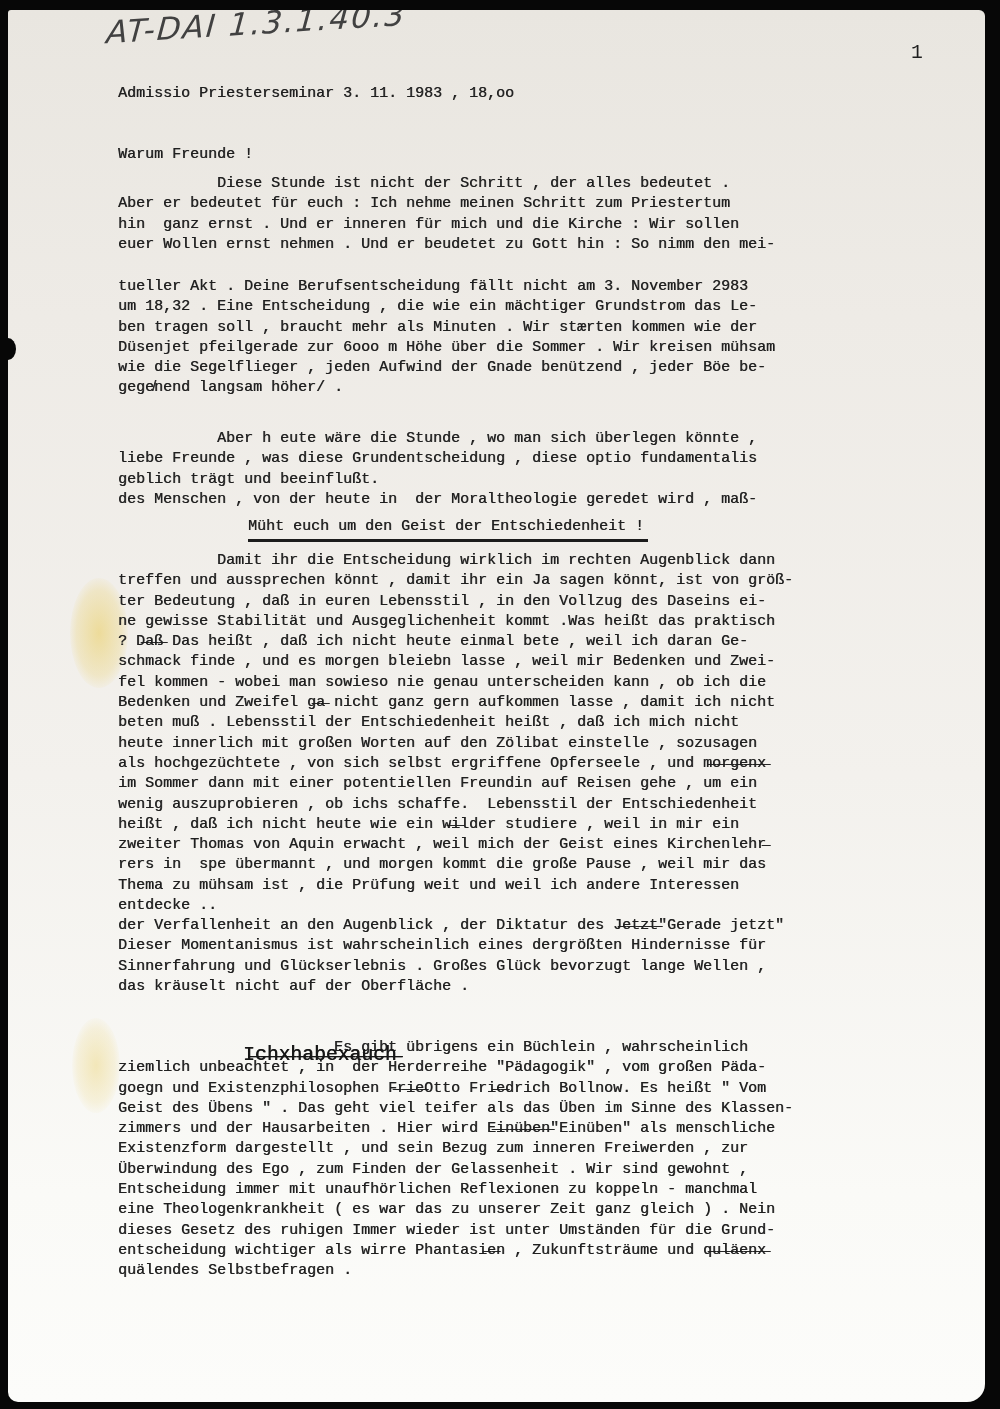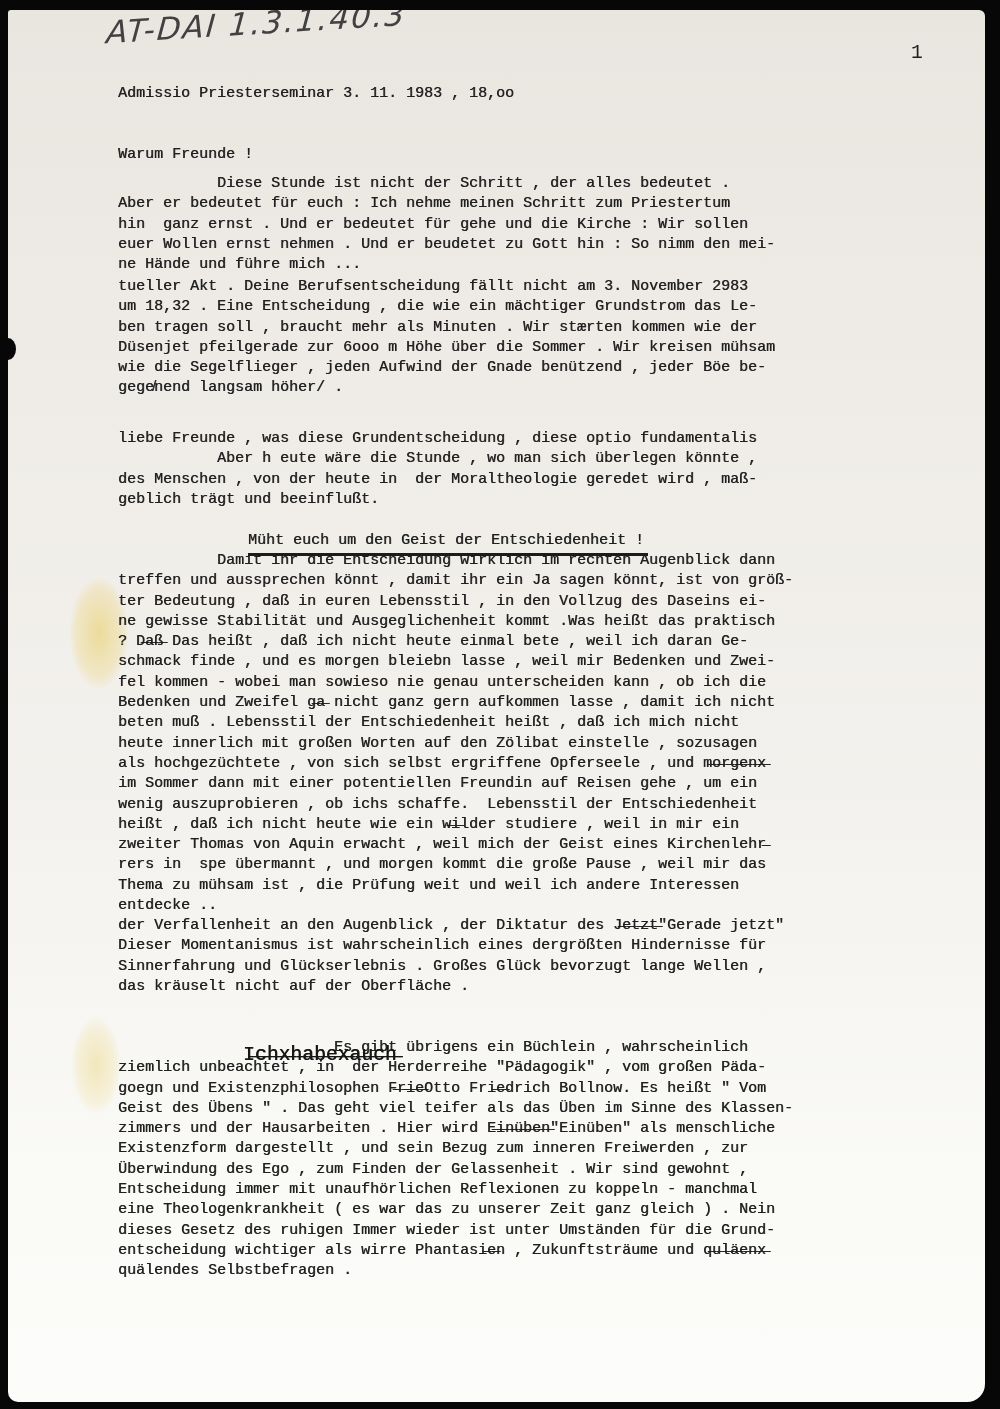--- a/index.html
+++ b/index.html
@@ -34,21 +34,21 @@
     transform:rotate(-3.5deg) skewX(-8deg);
     transform-origin:left top;
   }
   .page-number {
     position:absolute; left:903px; top:32px;
     font-size:19.7px; color:#1f1f1f;
   }
   .header-line { position:absolute; left:110px; top:74px; }
   .salutation  { position:absolute; left:110px; top:135px; }
   .section-heading {
-    position:absolute; left:240px; top:507px;margin-top:14px;
+    position:absolute; left:240px; top:507px;
   }
   .section-heading .ln {
     display:inline-block;
     border-bottom:3px solid #1c1c1c;
     padding-bottom:2px; padding-right:4px;
   }
   .overtype {
     position:absolute; left:235px; top:1035px;
     font-size:19.7px; line-height:20.3px;
     font-weight:normal; color:#161616;
@@ -81,39 +81,38 @@
 
   <div class="archive-mark">AT-DAI 1.3.1.40.3</div>
   <div class="page-number">1</div>
 
   <div class="header-line ln">Admissio Priesterseminar 3. 11. 1983 , 18,oo</div>
   <div class="salutation ln">Warum Freunde !</div>
 
   <div class="para" style="top:164px">
     <div class="ln">           Diese Stunde ist nicht der Schritt , der alles bedeutet .</div>
     <div class="ln">Aber er bedeutet für euch : Ich nehme meinen Schritt zum Priestertum</div>
-    <div class="ln">hin  ganz ernst . Und er bedeutet für gehe und die Kirche : Wir sollen</div>
+    <div class="ln">hin  ganz ernst . Und er inneren für mich und die Kirche : Wir sollen</div>
     <div class="ln">euer Wollen ernst nehmen . Und er beudetet zu Gott hin : So nimm den mei-</div>
-    <div class="ln">ne Hände und führe mich ...</div>
   </div>
 
   <div class="para" style="top:267px">
     <div class="ln">tueller Akt . Deine Berufsentscheidung fällt nicht am 3. November 2983</div>
     <div class="ln">um 18,32 . Eine Entscheidung , die wie ein mächtiger Grundstrom das Le-</div>
     <div class="ln">ben tragen soll , braucht mehr als Minuten . Wir stærten kommen wie der</div>
     <div class="ln">Düsenjet pfeilgerade zur 6ooo m Höhe über die Sommer . Wir kreisen mühsam</div>
     <div class="ln">wie die Segelflieger , jeden Aufwind der Gnade benützend , jeder Böe be-</div>
     <div class="ln">gege̸nend langsam höher/ .</div>
   </div>
 
   <div class="para" style="top:419px">
+    <div class="ln">           Aber h eute wäre die Stunde , wo man sich überlegen könnte ,</div>
     <div class="ln">liebe Freunde , was diese Grundentscheidung , diese optio fundamentalis</div>
-    <div class="ln">           Aber h eute wäre die Stunde , wo man sich überlegen könnte ,</div>
+    <div class="ln">geblich trägt und beeinflußt.</div>
     <div class="ln">des Menschen , von der heute in  der Moraltheologie geredet wird , maß-</div>
-    <div class="ln">geblich trägt und beeinflußt.</div>
   </div>
 
   <div class="section-heading">
     <span class="ln">Müht euch um den Geist der Entschiedenheit !</span>
   </div>
 
   <div class="para" style="top:541px">
     <div class="ln">           Damit ihr die Entscheidung wirklich im rechten Augenblick dann</div>
     <div class="ln">treffen und aussprechen könnt , damit ihr ein Ja sagen könnt, ist von größ-</div>
     <div class="ln">ter Bedeutung , daß in euren Lebensstil , in den Vollzug des Daseins ei-</div>

